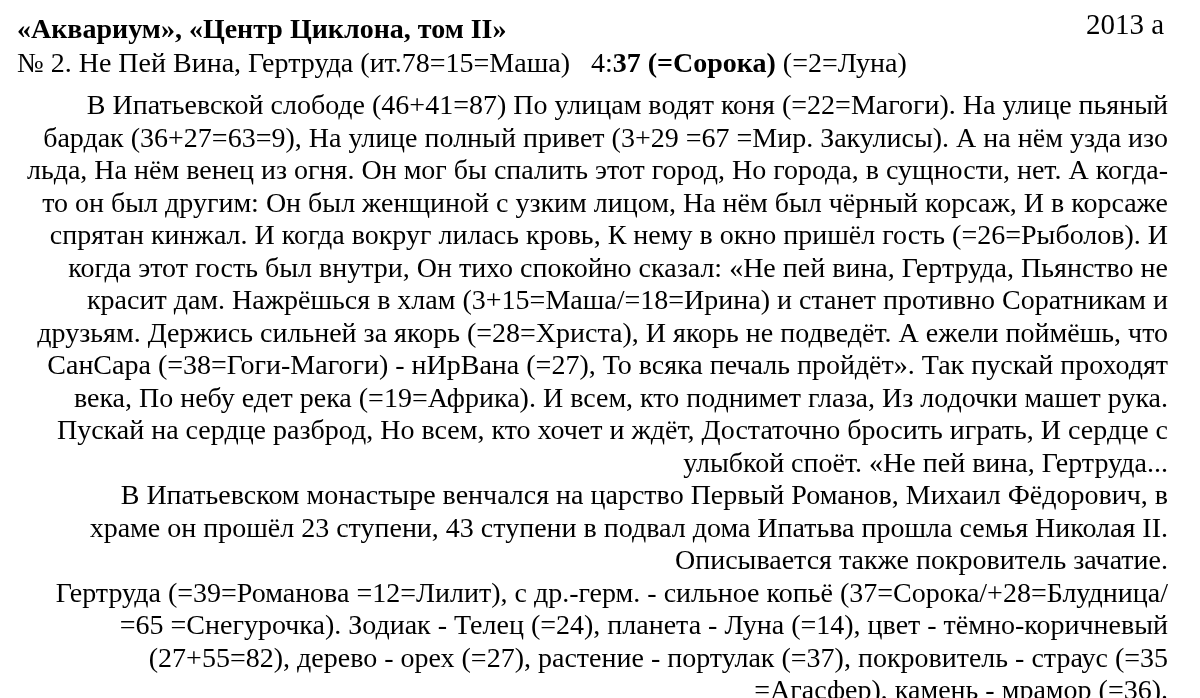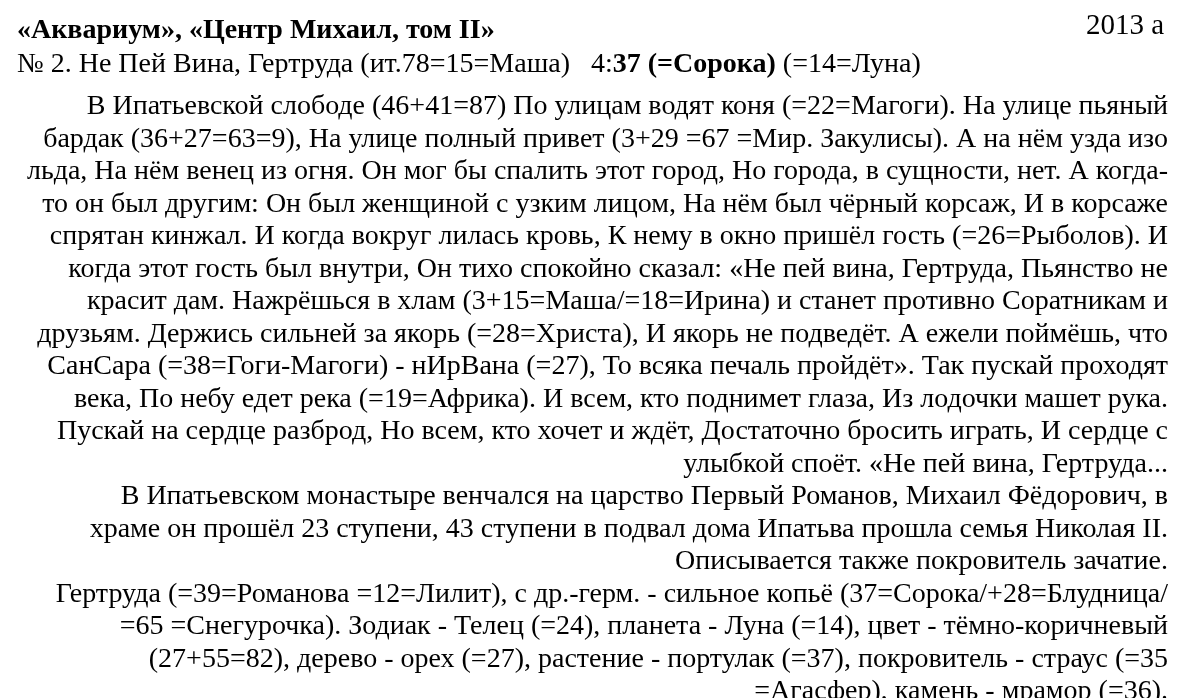--- a/index.html
+++ b/index.html
@@ -55,22 +55,22 @@
   }
 </style>
 </head>
 <body>
 
 <div class="page">
 
   <div class="corner-label">2013 а</div>
 
   <div>
-    <p class="doc-title">«Аквариум», «Центр Михаил, том II»</p>
-    <p class="doc-subtitle"><span>№ 2. Не Пей Вина, Гертруда (ит.78=15=Маша)   4:</span><span class="bold-part">37 (=Сорока)</span><span> (=14=Луна)</span></p>
+    <p class="doc-title">«Аквариум», «Центр Циклона, том II»</p>
+    <p class="doc-subtitle"><span>№ 2. Не Пей Вина, Гертруда (ит.78=15=Маша)   4:</span><span class="bold-part">37 (=Сорока)</span><span> (=2=Луна)</span></p>
   </div>
 
   <div class="body-text">
     <p class="para">В Ипатьевской слободе (46+41=87) По улицам водят коня (=22=Магоги). На улице пьяный бардак (36+27=63=9), На улице полный привет (3+29 =67 =Мир. Закулисы). А на нём узда изо льда, На нём венец из огня. Он мог бы спалить этот город, Но города, в сущности, нет. А когда-то он был другим: Он был женщиной с узким лицом, На нём был чёрный корсаж, И в корсаже спрятан кинжал. И когда вокруг лилась кровь, К нему в окно пришёл гость (=26=Рыболов). И когда этот гость был внутри, Он тихо спокойно сказал: «Не пей вина, Гертруда, Пьянство не красит дам. Нажрёшься в хлам (3+15=Маша/=18=Ирина) и станет противно Соратникам и друзьям. Держись сильней за якорь (=28=Христа), И якорь не подведёт. А ежели поймёшь, что СанСара (=38=Гоги-Магоги) - нИрВана (=27), То всяка печаль пройдёт». Так пускай проходят века, По небу едет река (=19=Африка). И всем, кто поднимет глаза, Из лодочки машет рука. Пускай на сердце разброд, Но всем, кто хочет и ждёт, Достаточно бросить играть, И сердце с улыбкой споёт. «Не пей вина, Гертруда...</p>
     <p class="para indent">В Ипатьевском монастыре венчался на царство Первый Романов, Михаил Фёдорович, в храме он прошёл 23 ступени, 43 ступени в подвал дома Ипатьва прошла семья Николая II.</p>
     <p class="para indent">Описывается также покровитель зачатие.</p>
     <p class="para indent">Гертруда (=39=Романова =12=Лилит), с др.-герм. - сильное копьё (37=Сорока/+28=Блудница/ =65 =Снегурочка). Зодиак - Телец (=24), планета - Луна (=14), цвет - тёмно-коричневый (27+55=82), дерево - орех (=27), растение - портулак (=37), покровитель - страус (=35 =Агасфер), камень - мрамор (=36).</p>
   </div>
 
 </div>

